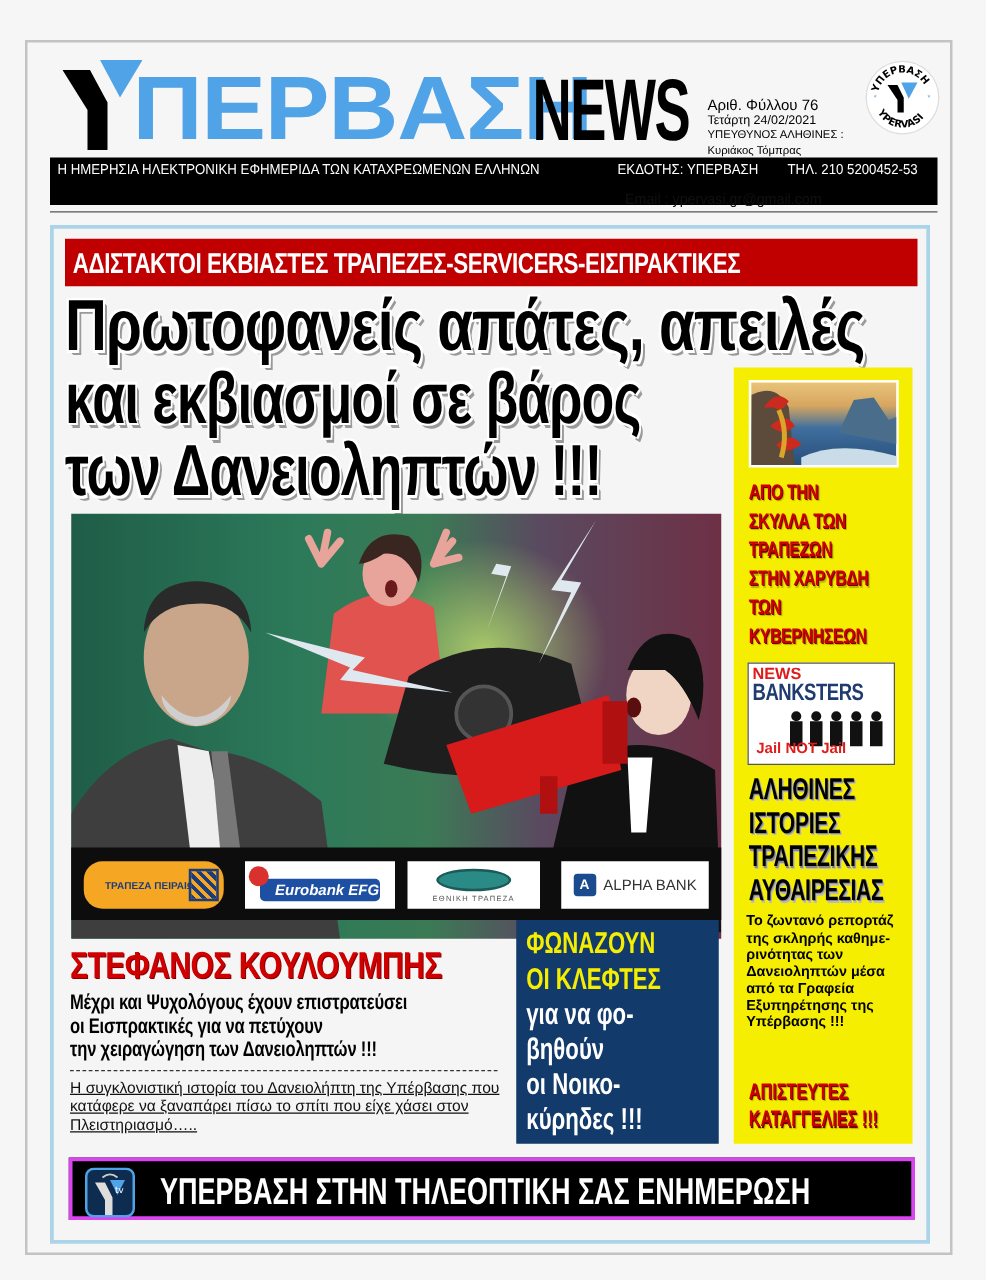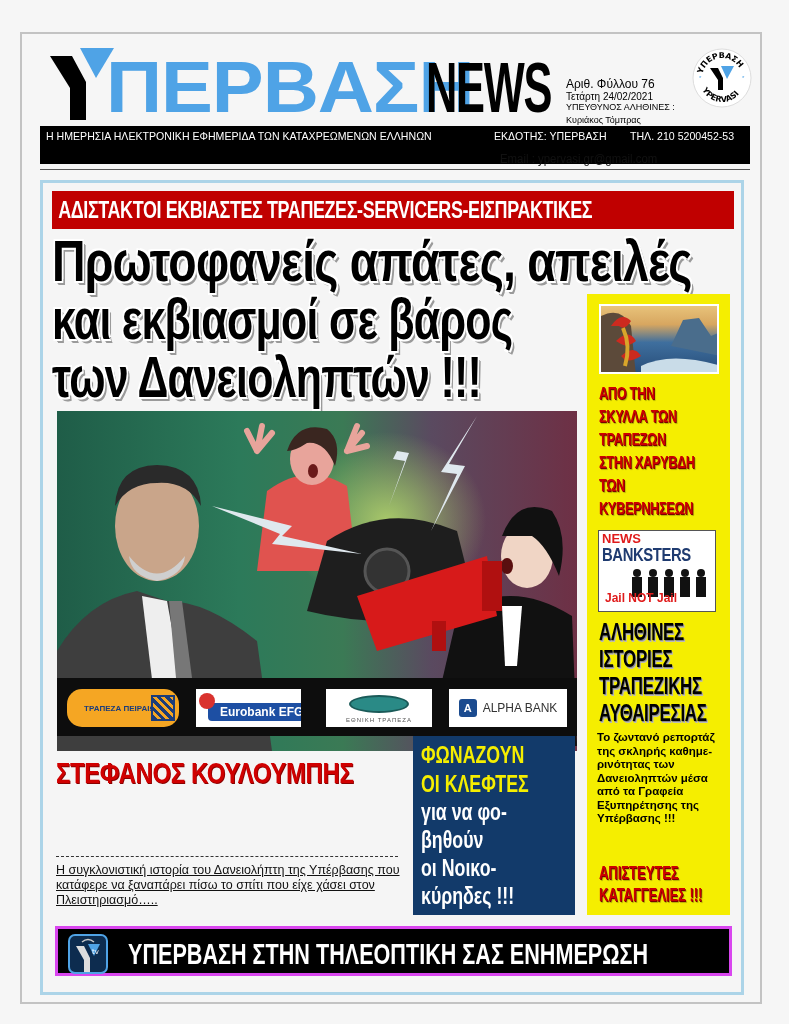--- a/index.html
+++ b/index.html
@@ -49,21 +49,21 @@
   .main-image .man { position: absolute; left: 0; top: 40px; width: 220px; height: 300px; }
   .main-image .woman-scared { position: absolute; left: 160px; top: 0; width: 180px; height: 160px; }
   .main-image .phone { position: absolute; left: 230px; top: 90px; width: 200px; height: 130px; }
   .main-image .woman-megaphone { position: absolute; left: 280px; top: 55px; width: 240px; height: 280px; }
   .main-image .bolt { position: absolute; }
 
   .bank-strip { position: absolute; left: 57px; top: 678px; width: 520px; height: 58px; background: #0d0d0d; }
   .bank-logo { position: absolute; top: 11px; height: 38px; display: flex; align-items: center; justify-content: center; font-size: 10px; white-space: nowrap; overflow: hidden; }
   .bank-piraeus { left: 10px; width: 112px; background: #f5a623; color: #1c3d7a; font-size: 8px; font-weight: 700; justify-content: flex-start; padding-left: 17px; border-radius: 15px; }
   .bank-piraeus .stripes { position: absolute; right: 4px; top: 6px; width: 24px; height: 26px; background: repeating-linear-gradient(45deg, #1c3d7a 0 3px, #f5a623 3px 6px); border: 2px solid #1c3d7a; }
-  .bank-eurobank { left: 139px; width: 105px; background: #fff; }
+  .bank-eurobank { left: 139px; width: 120px; background: #fff; font-style: italic; }
   .bank-eurobank .ebadge { position: absolute; left: 3px; top: 4px; width: 16px; height: 16px; border-radius: 50%; background: #d9322e; }
   .bank-eurobank .ebar { position: absolute; left: 12px; top: 14px; width: 96px; height: 18px; background: #1d4fa3; border-radius: 4px; color: #fff; font-size: 12px; font-weight: 700; line-height: 18px; padding-left: 12px; }
   .bank-ethniki { left: 269px; width: 106px; background: #fff; flex-direction: column; }
   .bank-ethniki .eoval { width: 60px; height: 18px; border-radius: 50%; background: #2a8a86; border: 2px solid #1a5a58; margin-top: 2px; }
   .bank-ethniki .etext { font-size: 6px; letter-spacing: 1px; color: #555; margin-top: 4px; }
   .bank-alpha { left: 392px; width: 118px; background: #fff; color: #333; font-size: 12px; }
   .bank-alpha .aicon { width: 18px; height: 18px; border-radius: 3px; background: #1b4b8f; margin-right: 6px; color: #fff; font-size: 11px; font-weight: 700; display: flex; align-items: center; justify-content: center; }
 
   
   .side-panel { position: absolute; left: 587px; top: 294px; width: 143px; height: 621px; background: #f5ee00; }
@@ -265,20 +265,25 @@
   </div>
   <div class="side-body">Το ζωντανό ρεπορτάζ της σκληρής καθημε-ρινότητας των Δανειοληπτών μέσα από τα Γραφεία Εξυπηρέτησης της Υπέρβασης !!!</div>
   <div class="side-footer">
     <span>ΑΠΙΣΤΕΥΤΕΣ</span>
     <span>ΚΑΤΑΓΓΕΛΙΕΣ !!!</span>
   </div>
 </div>
 
 <div class="story">
   <div class="story-name">ΣΤΕΦΑΝΟΣ ΚΟΥΛΟΥΜΠΗΣ</div>
+  <div class="story-deck">
+    <span>Μέχρι και Ψυχολόγους έχουν επιστρατεύσει</span>
+    <span>οι Εισπρακτικές για να πετύχουν</span>
+    <span>την χειραγώγηση των Δανειοληπτών !!!</span>
+  </div>
   <div class="story-divider"></div>
   <div class="story-body">Η συγκλονιστική ιστορία του Δανειολήπτη της Υπέρβασης που κατάφερε να ξαναπάρει πίσω το σπίτι που είχε χάσει στον Πλειστηριασμό…..</div>
 </div>
 
 <div class="blue-box">
   <div class="yellow-lines">
     <span>ΦΩΝΑΖΟΥΝ</span>
     <span>ΟΙ ΚΛΕΦΤΕΣ</span>
   </div>
   <div class="white-lines">

